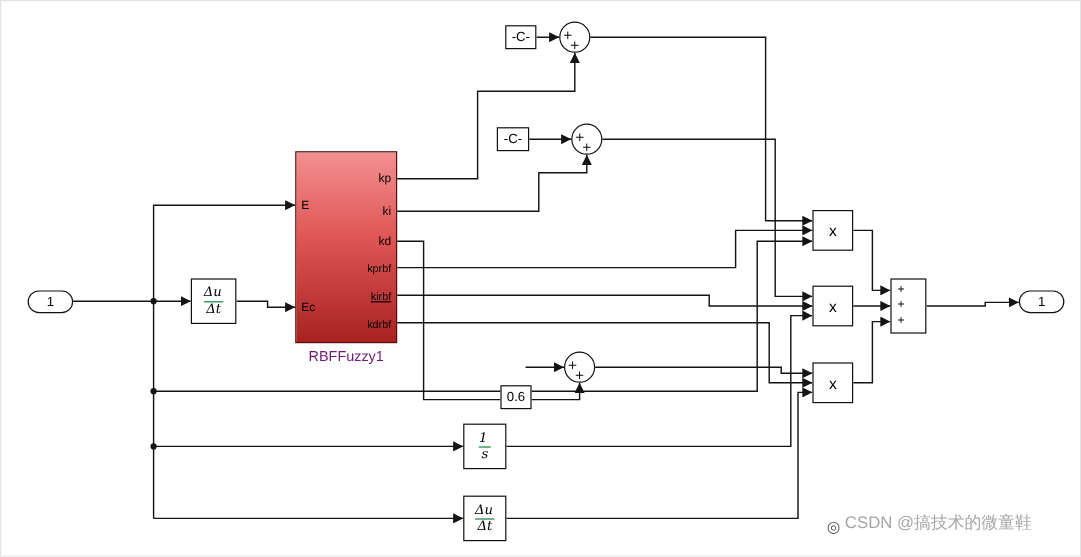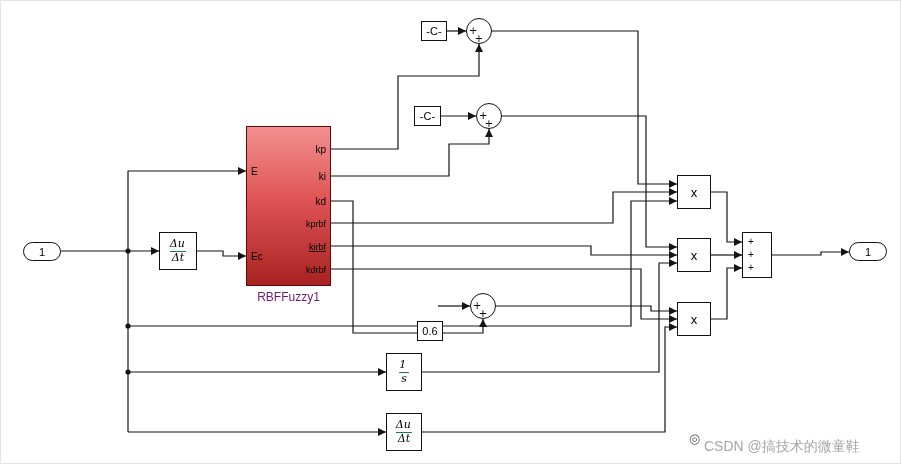--- a/index.html
+++ b/index.html
@@ -19,21 +19,21 @@
   .rbf{background:linear-gradient(180deg,#f29090 0%,#e05555 45%,#a82222 100%);
        border:1.3px solid #5a0b0b;}
   .rbf-port{position:absolute;font-size:10px;line-height:12px;color:#000;}
   .rbf-port.small{font-size:9px;padding-left:23px;}
   .rbf-out{right:4px;text-align:right;}
   .rbf-label{position:absolute;left:245px;top:289px;width:85px;text-align:center;font-size:12px;color:#701a75;}
   .product-x{font-size:13px;}
   .sum-rect{flex-direction:column;justify-content:space-around;align-items:flex-start;
             padding:2px 0 2px 5px;display:flex;}
   .sum-rect .plus{font-size:10px;line-height:10px;}
-  .wm-csdn{position:absolute;left:703px;top:437px;font-size:14px;color:#a6a6a6;white-space:nowrap;}
+  .wm-csdn{position:absolute;left:703px;top:426px;font-size:14px;color:#a6a6a6;white-space:nowrap;}
   .wm-juejin{position:absolute;left:688px;top:430px;font-size:14px;color:rgba(55,55,55,0.85);
              white-space:nowrap;display:flex;align-items:center;gap:3px;}
   .wm-icon{font-size:13px;color:rgba(55,55,55,0.85);}
 </style>
 </head>
 <body>
 
 <div class="canvas">
 
   <svg class="wires" width="901" height="464">

